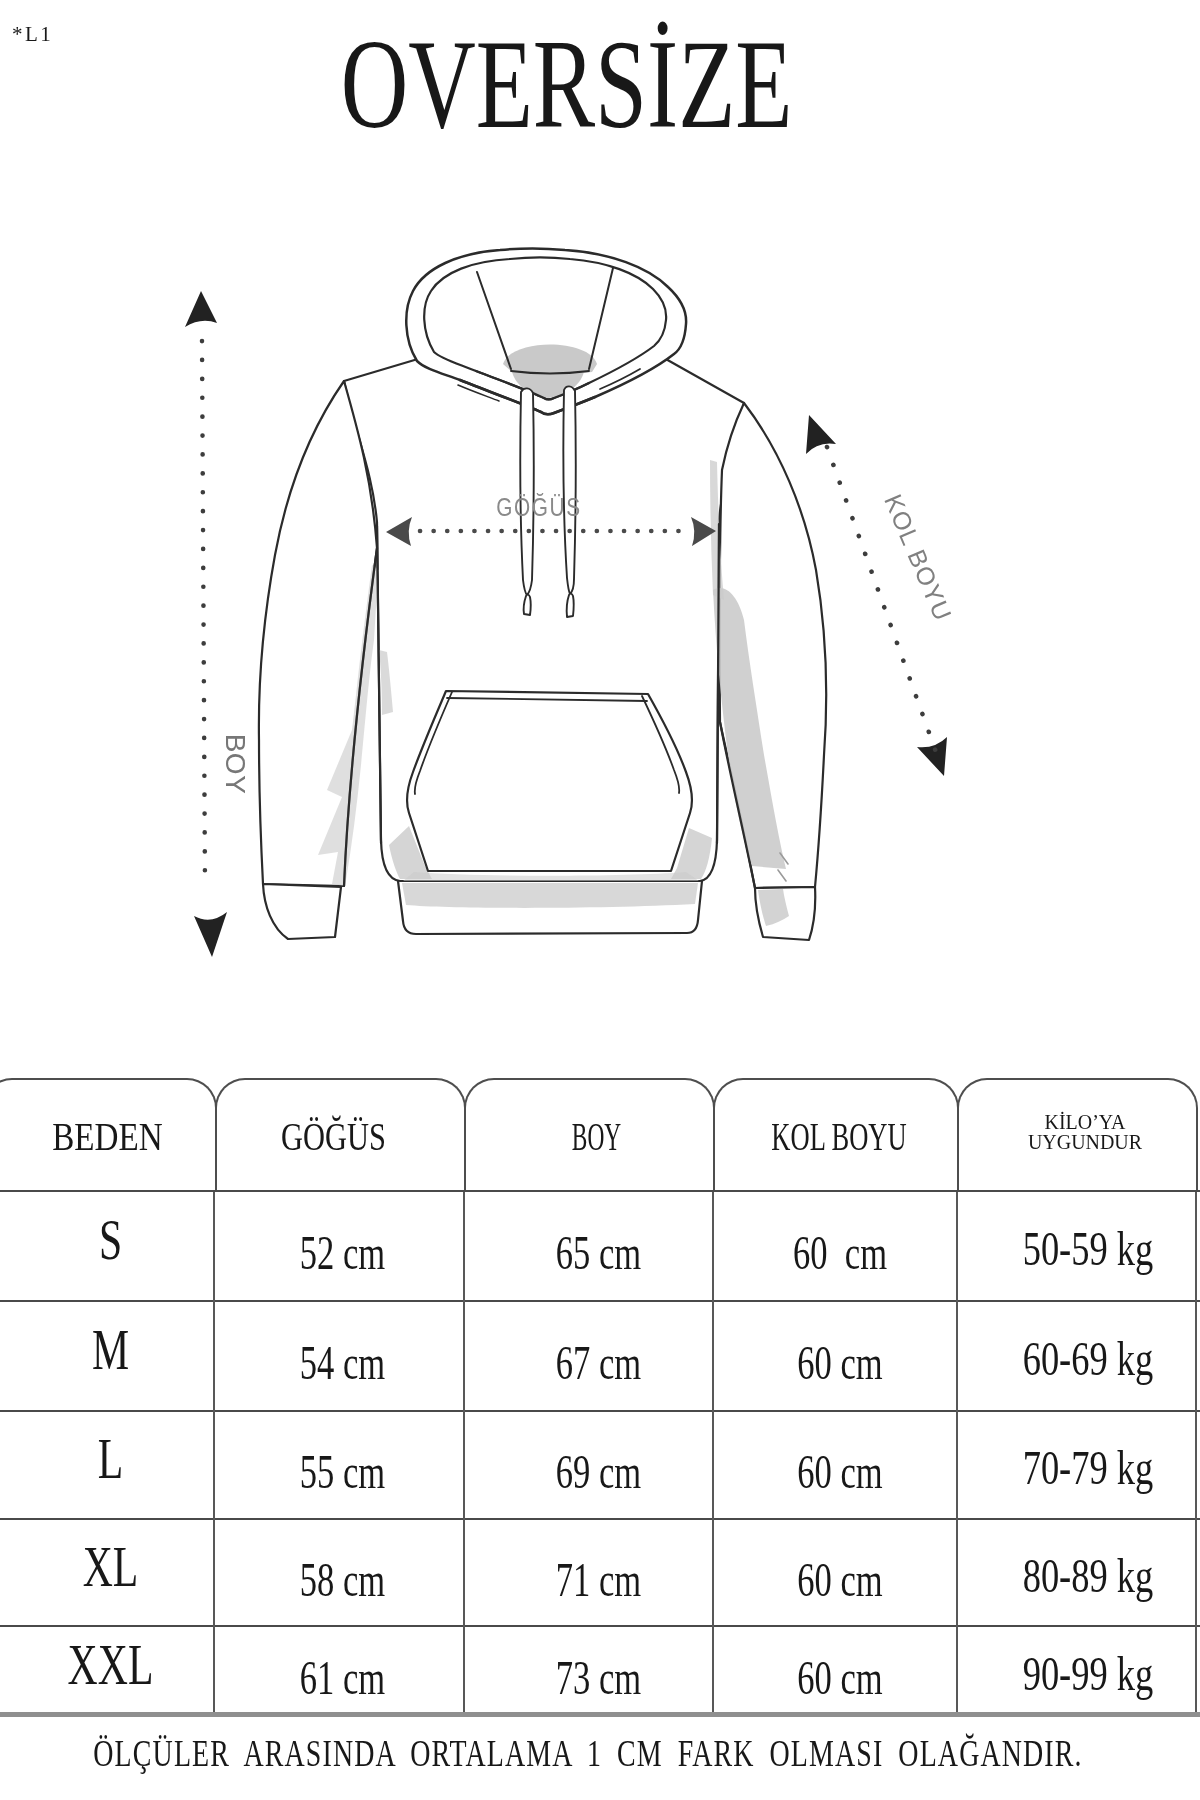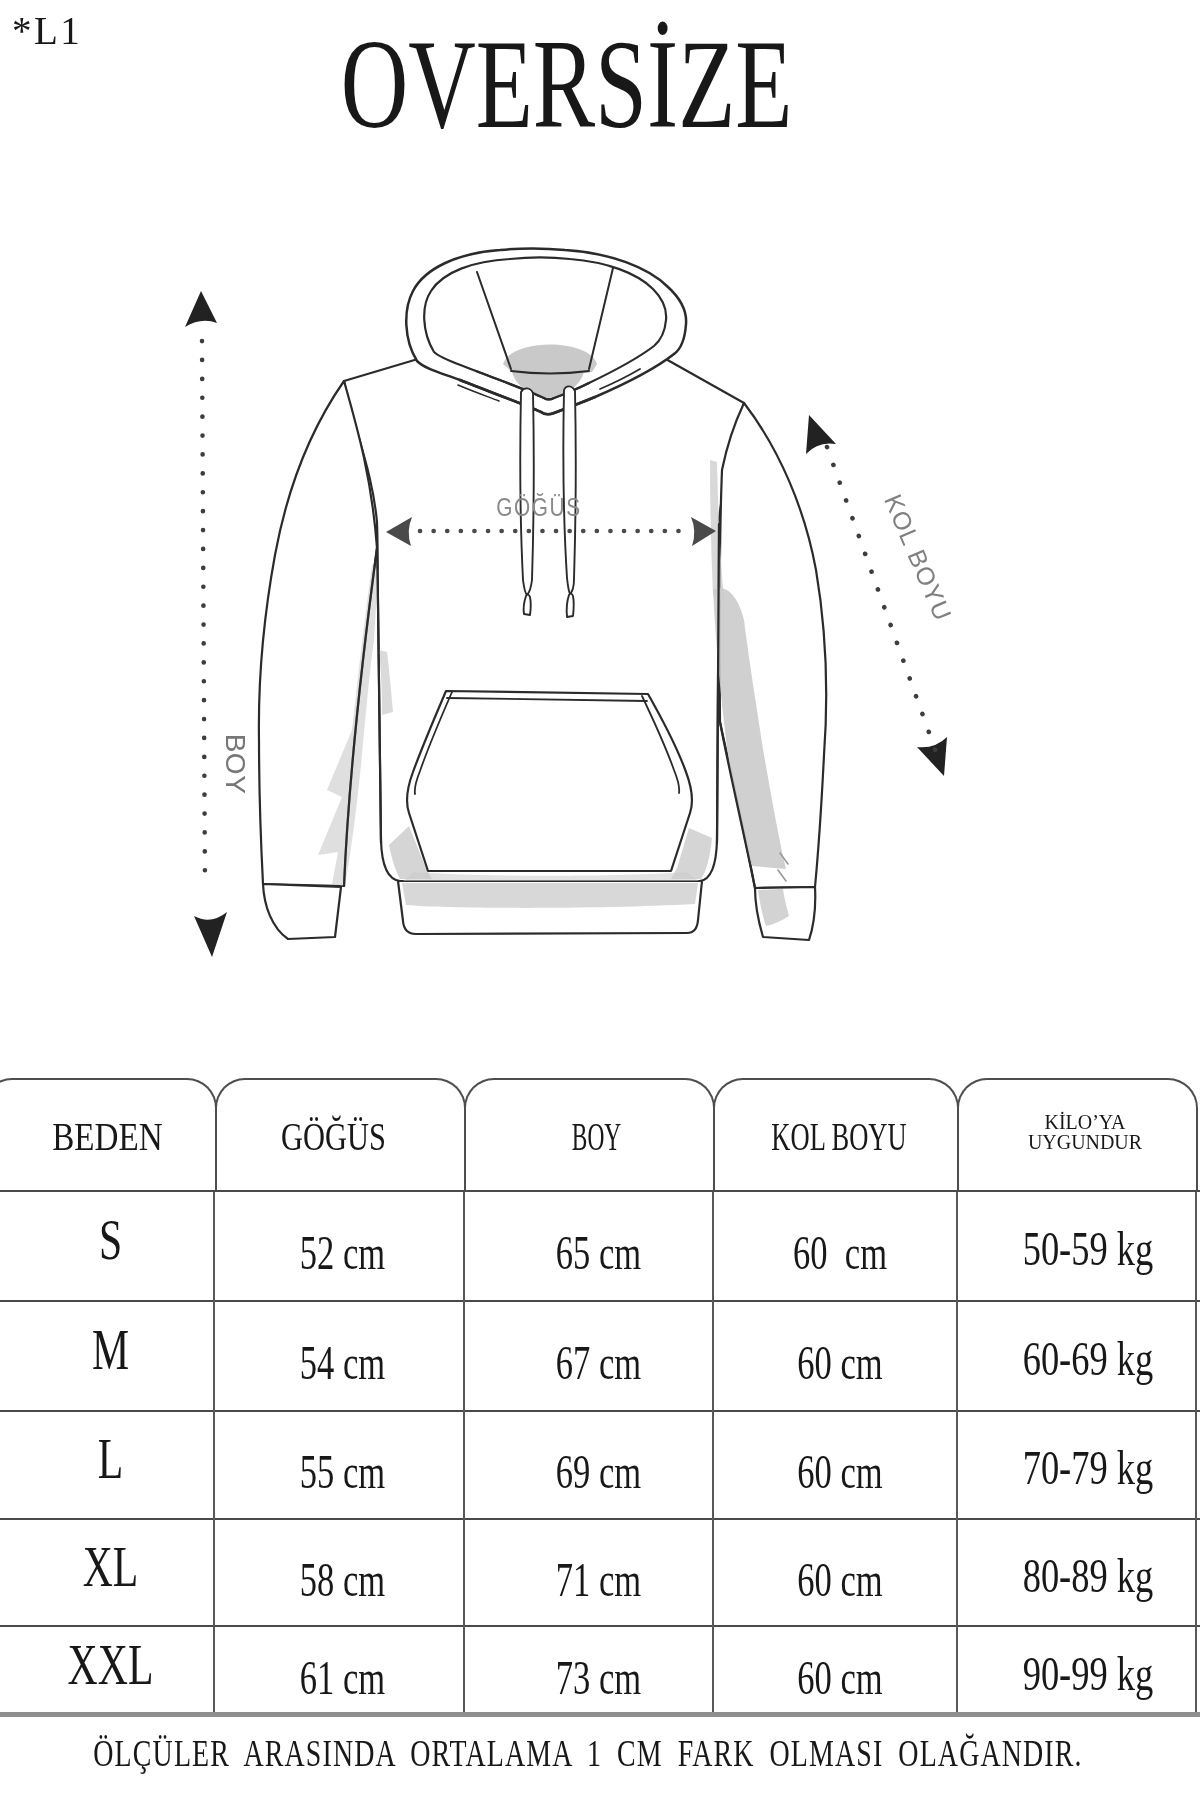--- a/index.html
+++ b/index.html
@@ -1,19 +1,19 @@
 <!DOCTYPE html>
 <html><head>
 <meta charset="utf-8">
 <style>
   html,body{margin:0;padding:0;}
   body{width:1200px;height:1800px;position:relative;background:#ffffff;
        font-family:"Liberation Serif",serif;overflow:hidden;color:#181818;}
   .abs{position:absolute;}
-  .l1{left:12px;top:8px;font-size:39px;letter-spacing:2.5px;}
+  .l1{left:12px;top:22px;font-size:21px;letter-spacing:2.5px;}
   .title{left:0;top:20px;width:1133px;text-align:center;font-size:128px;line-height:1;
          transform:scaleX(0.73);transform-origin:566.5px 50%;white-space:nowrap;}
   .tab{position:absolute;top:1078px;height:113px;background:#fff;border:2px solid #4e4e4e;
        border-bottom:none;border-radius:30px 30px 0 0;box-sizing:border-box;}
   .hl{position:absolute;left:0;width:1200px;background:#4a4a4a;height:2px;}
   .vl{position:absolute;top:1192px;height:520px;width:2px;background:#585858;}
   .hdr{position:absolute;text-align:center;font-size:39px;line-height:1;transform:scaleX(0.78);white-space:nowrap;}
   .hdr5{position:absolute;text-align:center;font-size:21px;line-height:20px;transform:scaleX(0.95);}
   .cell{position:absolute;text-align:center;font-size:48px;line-height:1;transform:scaleX(0.72);white-space:nowrap;}
   .size{position:absolute;text-align:center;font-size:58px;line-height:1;transform:scaleX(0.72);white-space:nowrap;}

